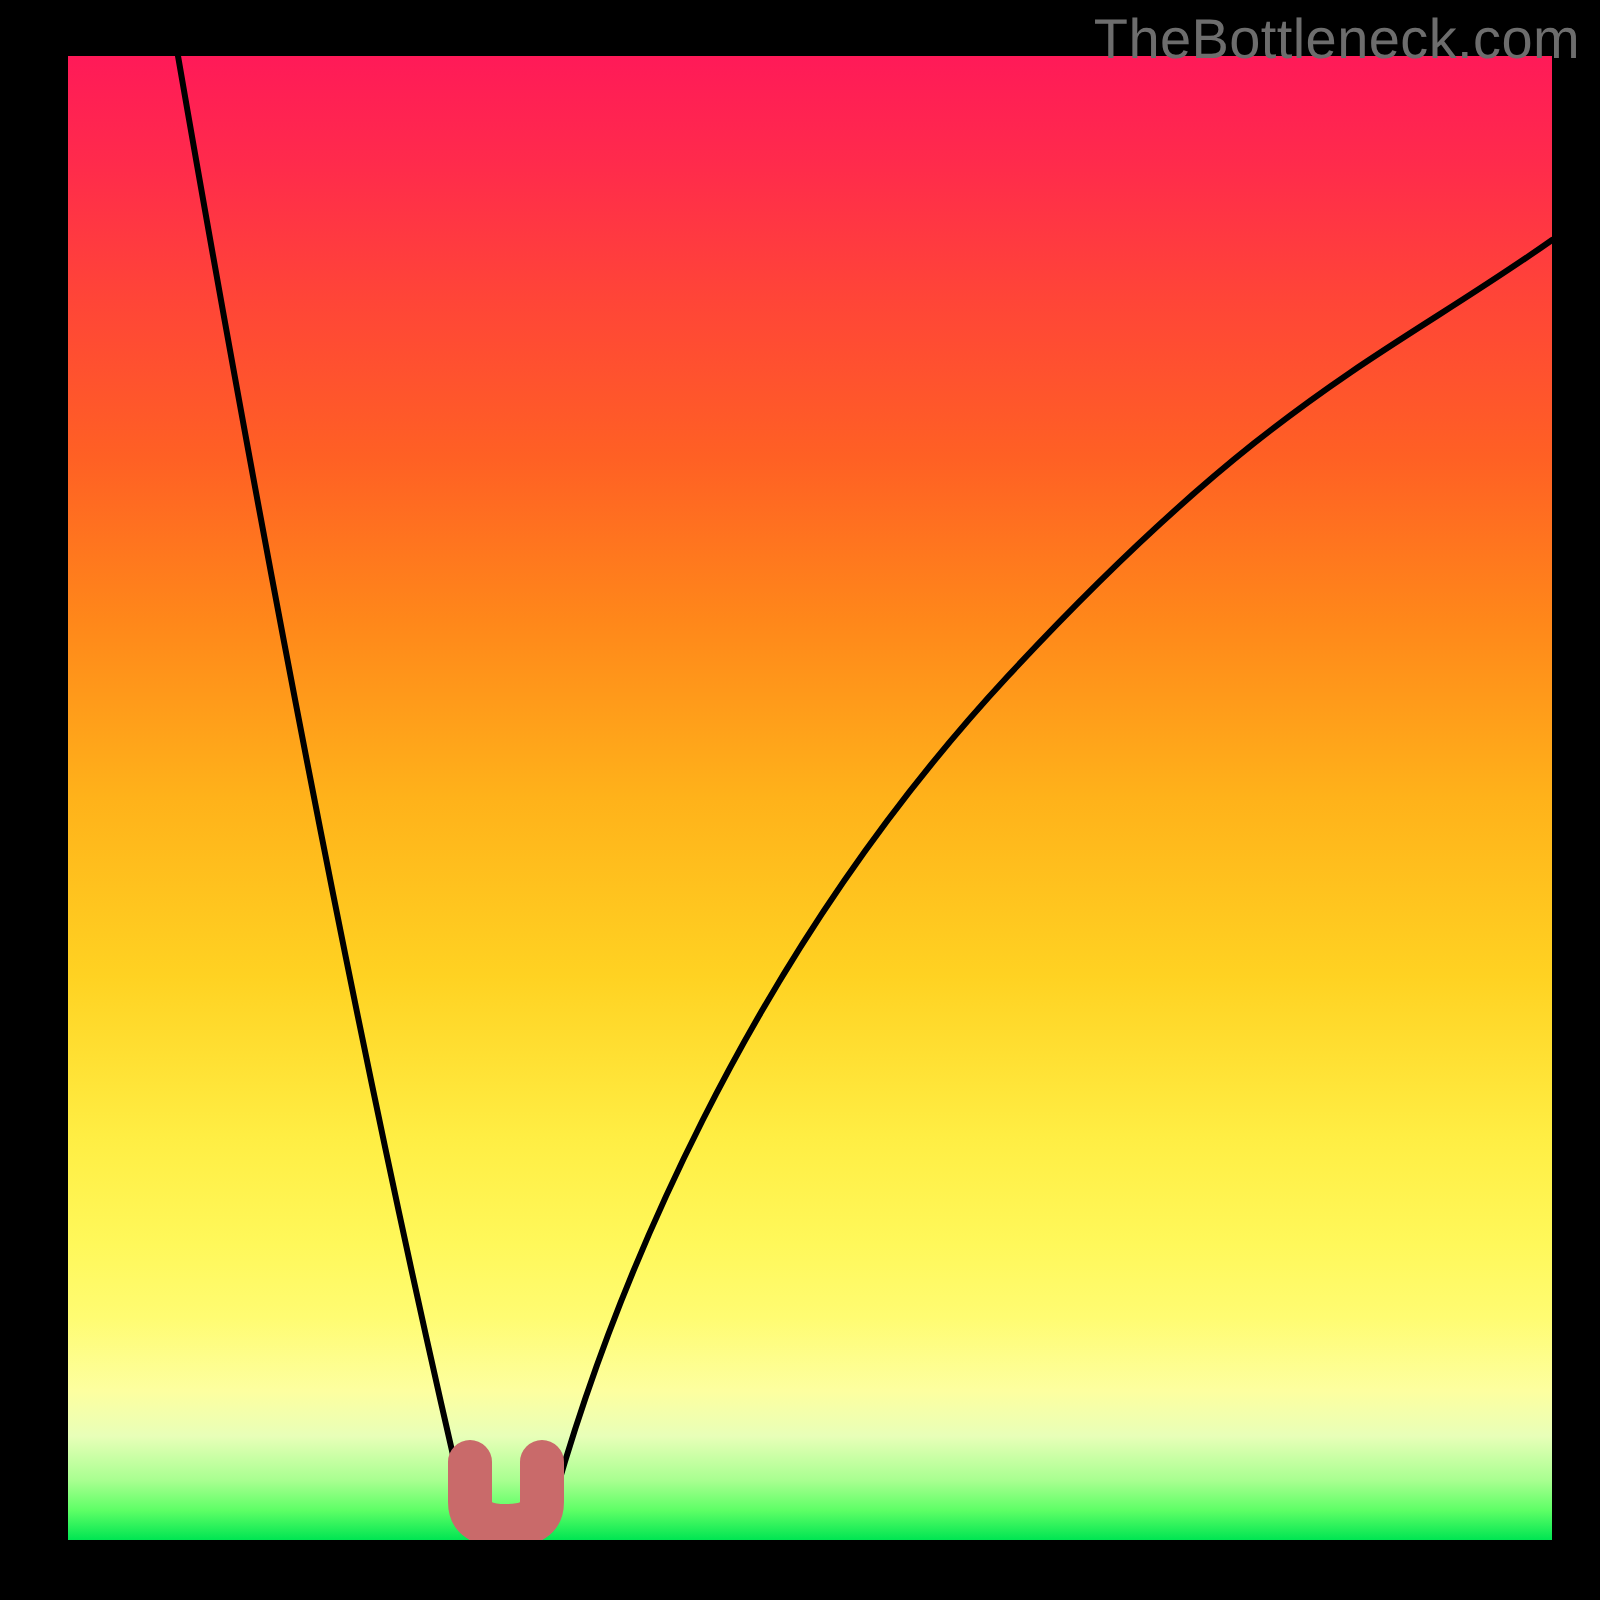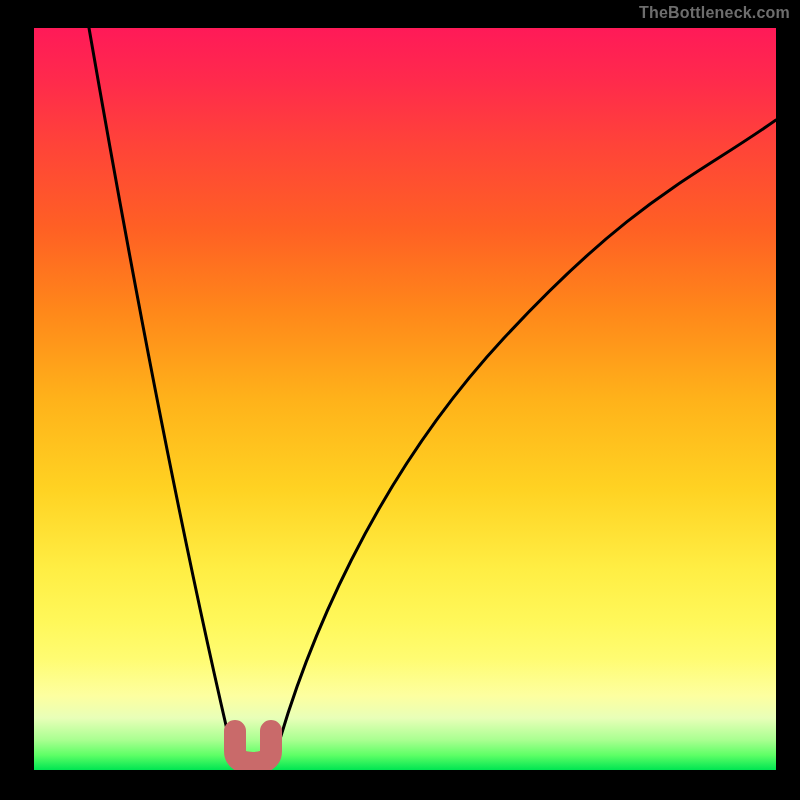--- a/index.html
+++ b/index.html
@@ -32,22 +32,22 @@
       #a8ff90 96%,
       #5eff66 98%,
       #00e552 100%
     );
   }
   .watermark {
     position: absolute;
     top: 4px;
     right: 10px;
     font-family: Arial, Helvetica, sans-serif;
-    font-size: 16px;
-    font-weight: 700;
+    font-size: 28px;
+    font-weight: 400;
     color: #6d6d6d;
     letter-spacing: 0.2px;
   }
   svg.curves {
     position: absolute;
     left: 0;
     top: 0;
     width: 742px;
     height: 742px;
   }

